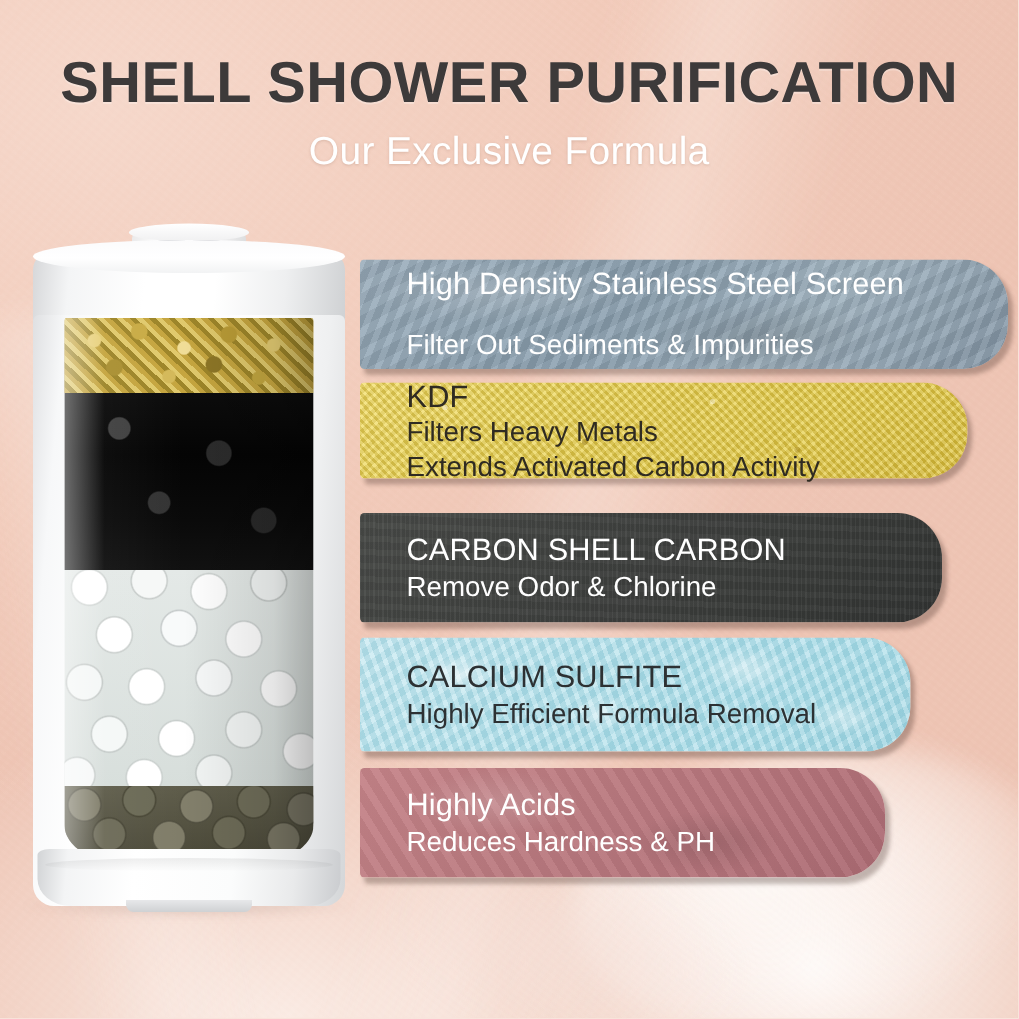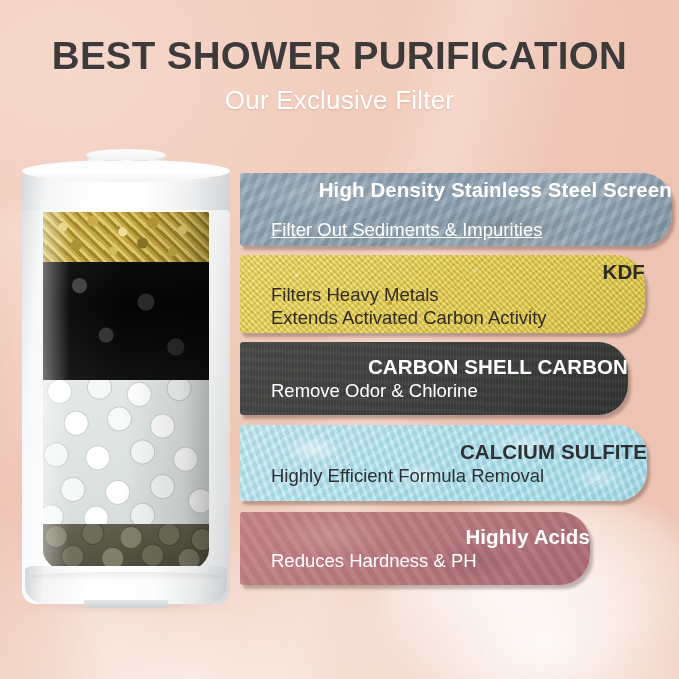--- a/index.html
+++ b/index.html
@@ -254,47 +254,46 @@
     left: 240px;
     display: flex;
     flex-direction: column;
     justify-content: center;
     padding-left: 31px;
     box-sizing: border-box;
     border-radius: 3px 30px 30px 3px;
     box-shadow: 3px 4px 3px rgba(60,35,30,0.30);
   }
   .bar .hl {
-    font-weight: bold;
+    font-weight: normal;
     letter-spacing: 0.1px;
     line-height: 1.14;
-    text-align: right;
   }
   .bar .sl {
     font-weight: normal;
     line-height: 1.16;
   }
 
   
   #bar-1 {
     top: 173px; width: 432px; height: 73px;
     background:
       radial-gradient(ellipse 30% 40% at 22% 30%, rgba(255,255,255,0.16), rgba(255,255,255,0) 70%),
       radial-gradient(ellipse 26% 50% at 62% 72%, rgba(0,0,0,0.13), rgba(0,0,0,0) 72%),
       repeating-linear-gradient(112deg, rgba(255,255,255,0.07) 0 4px, rgba(0,0,0,0.06) 4px 9px),
       repeating-linear-gradient(-28deg, rgba(255,255,255,0.05) 0 6px, rgba(0,0,0,0.05) 6px 13px),
       linear-gradient(135deg, #9aadbb 0%, #8ba0b0 40%, #9fb2bf 68%, #8496a6 100%);
     color: #ffffff;
   }
   #bar-1 .hl { font-size: 20.5px; }
-  #bar-1 .sl { font-size: 18.5px; margin-top: 18px; text-decoration: underline; }
+  #bar-1 .sl { font-size: 18.5px; margin-top: 18px; }
 
   
   #bar-2 {
-    top: 255px; width: 405px; height: 78px;
+    top: 255px; width: 405px; height: 64px;
     background:
       radial-gradient(circle at 14% 26%, rgba(255,255,255,0.45) 0 1.6px, transparent 2px),
       radial-gradient(circle at 37% 62%, rgba(140,110,20,0.40) 0 1.8px, transparent 2.2px),
       radial-gradient(circle at 58% 20%, rgba(255,255,255,0.40) 0 1.5px, transparent 2px),
       radial-gradient(circle at 72% 70%, rgba(150,118,22,0.35) 0 1.8px, transparent 2.2px),
       repeating-linear-gradient(47deg, rgba(255,255,255,0.16) 0 2px, rgba(130,104,18,0.17) 2px 4px),
       repeating-linear-gradient(-42deg, rgba(255,255,255,0.12) 0 2px, rgba(120,96,16,0.13) 2px 5px),
       linear-gradient(150deg, #f2dd62 0%, #e9d24f 45%, #e6ce49 72%, #ddc23d 100%);
     color: #2f2b22;
   }
@@ -308,21 +307,21 @@
       repeating-linear-gradient(90deg, rgba(255,255,255,0.035) 0 1px, rgba(0,0,0,0.05) 1px 3px),
       repeating-linear-gradient(2deg, rgba(255,255,255,0.025) 0 4px, rgba(0,0,0,0.04) 4px 9px),
       linear-gradient(140deg, #4a4c49 0%, #414341 42%, #3a3c3a 74%, #333534 100%);
     color: #ffffff;
   }
   #bar-3 .hl { font-size: 20.5px; }
   #bar-3 .sl { font-size: 18.5px; margin-top: 2px; }
 
   
   #bar-4 {
-    top: 425px; width: 407px; height: 76px;
+    top: 425px; width: 367px; height: 76px;
     background:
       radial-gradient(ellipse 10% 24% at 18% 32%, rgba(255,255,255,0.55), rgba(255,255,255,0) 72%),
       radial-gradient(ellipse 9% 22% at 44% 66%, rgba(255,255,255,0.45), rgba(255,255,255,0) 72%),
       radial-gradient(ellipse 11% 26% at 70% 28%, rgba(255,255,255,0.42), rgba(255,255,255,0) 72%),
       radial-gradient(ellipse 9% 22% at 88% 70%, rgba(255,255,255,0.40), rgba(255,255,255,0) 72%),
       repeating-linear-gradient(70deg, rgba(255,255,255,0.22) 0 3px, rgba(110,170,185,0.16) 3px 7px),
       repeating-linear-gradient(-34deg, rgba(255,255,255,0.16) 0 4px, rgba(120,178,192,0.13) 4px 9px),
       linear-gradient(140deg, #bfe6ef 0%, #aedfea 45%, #a7dce8 75%, #9fd6e3 100%);
     color: #2d3133;
   }
@@ -347,22 +346,22 @@
 
 <div id="stage">
 
   <div class="bg-base"></div>
   <div class="bg-vein-a"></div>
   <div class="bg-vein-b"></div>
   <div class="bg-vein-c"></div>
   <div class="bg-vein-d"></div>
   <div class="bg-grain"></div>
 
-  <div class="title">BEST SHOWER PURIFICATION</div>
-  <div class="subtitle">Our Exclusive Filter</div>
+  <div class="title">SHELL SHOWER PURIFICATION</div>
+  <div class="subtitle">Our Exclusive Formula</div>
 
   <div class="cart-shadow"></div>
   <div id="cartridge">
     <div class="cart-neck"></div>
     <div class="cart-neck-top"></div>
     <div class="cart-oring"></div>
     <div class="cart-cap"></div>
     <div class="cart-cap-top"></div>
     <div class="cart-body">
       <div class="media-window">

